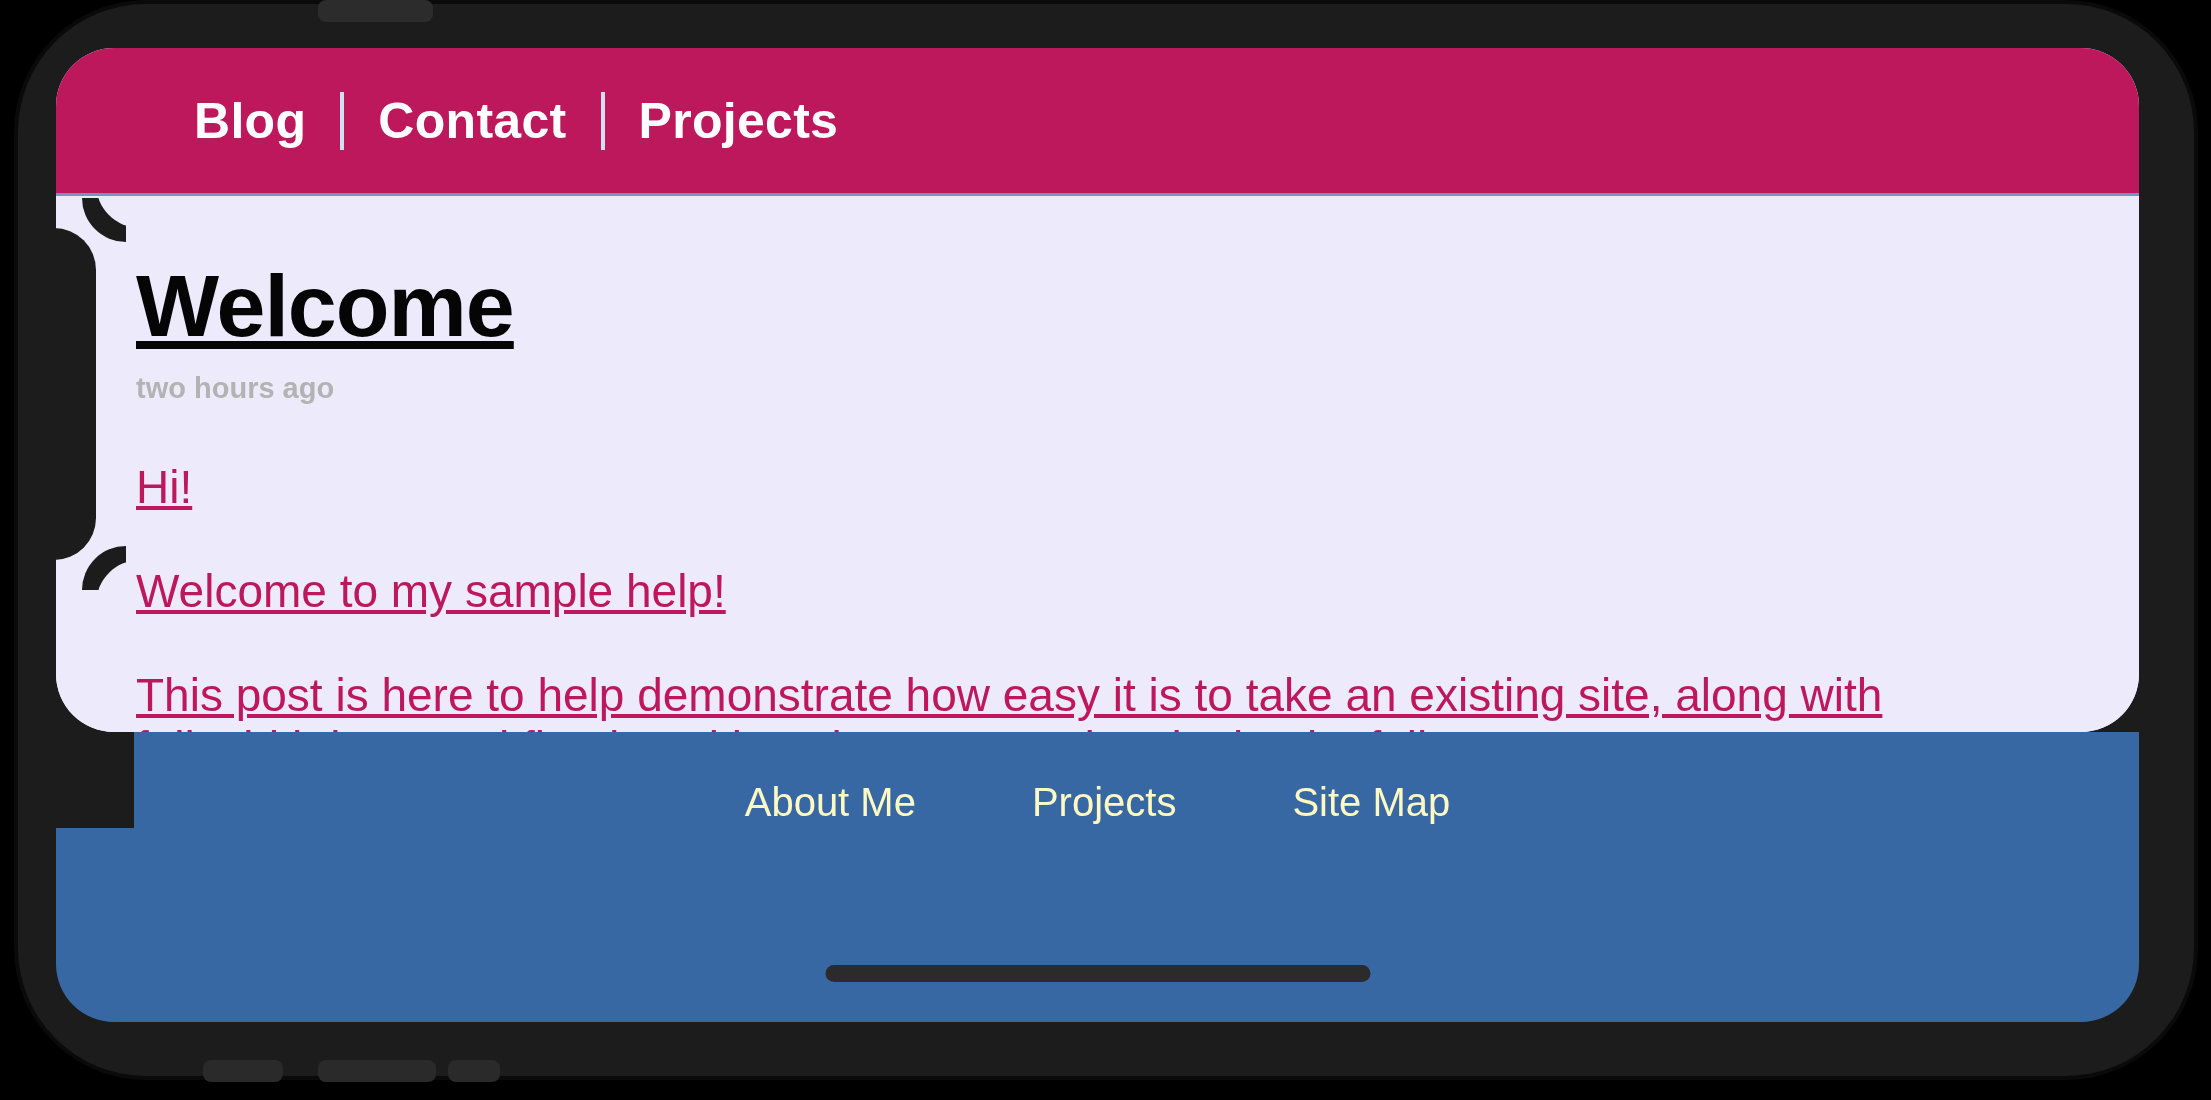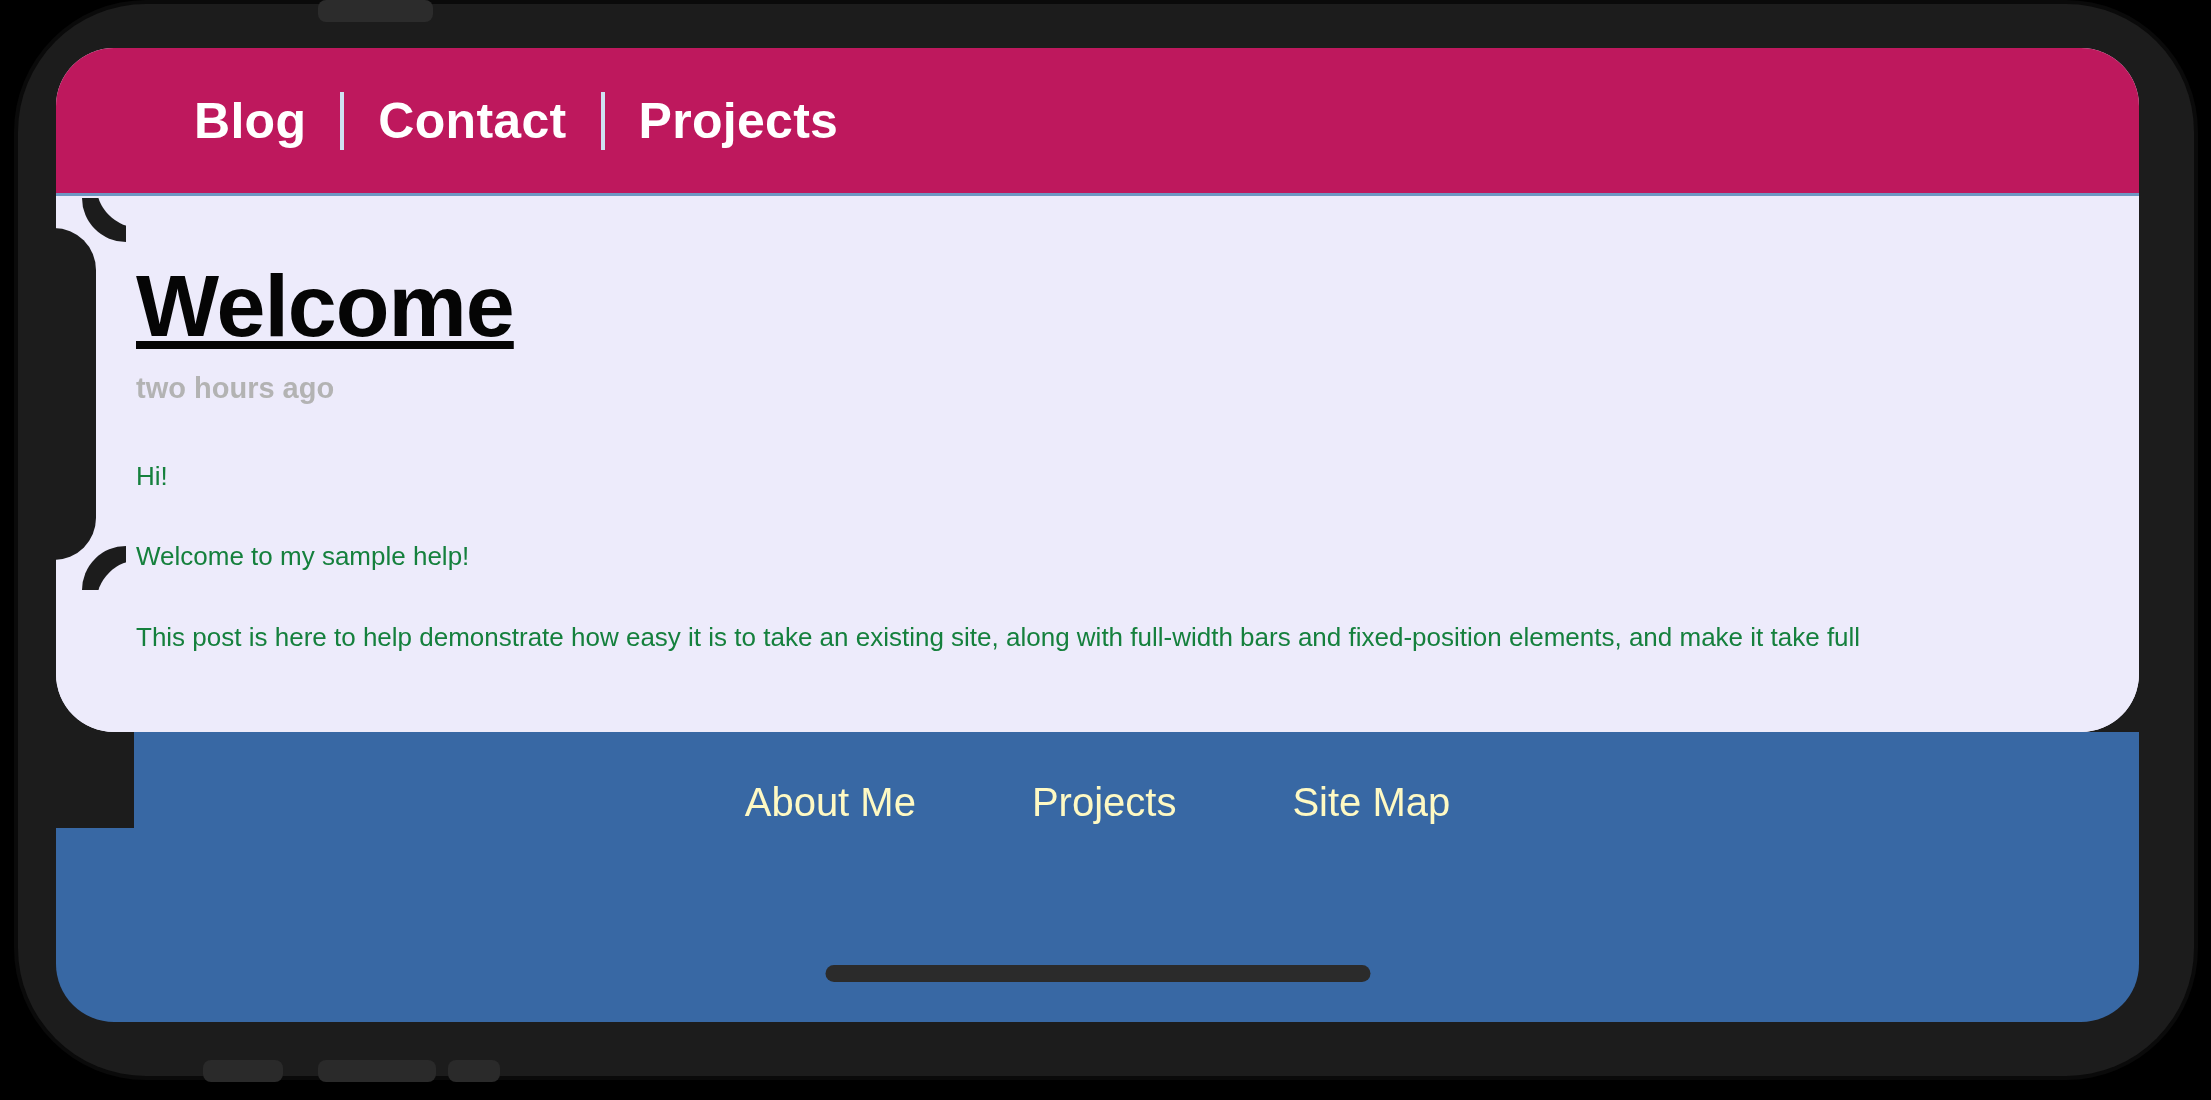--- a/index.html
+++ b/index.html
@@ -92,24 +92,25 @@
     text-decoration:underline;
   }
   #post-time {
     margin-top:22px;
     font-size:29px;
     font-weight:bold;
     color:#b3b3b3;
   }
   .body-para {
     margin-top:50px;
-    font-size:26px;
-    color:#15803d;
+    font-size:46px;
+    color:#be185d;
     line-height:1.17;
     max-width:1820px;
+    text-decoration:underline;
   }
   #para-1 { margin-top:56px; }
 
   
   #notch {
     position:absolute;
     left:0; top:224px;
     width:78px; height:332px;
     background:#1c1c1c;
     border-radius:0 42px 42px 0;

